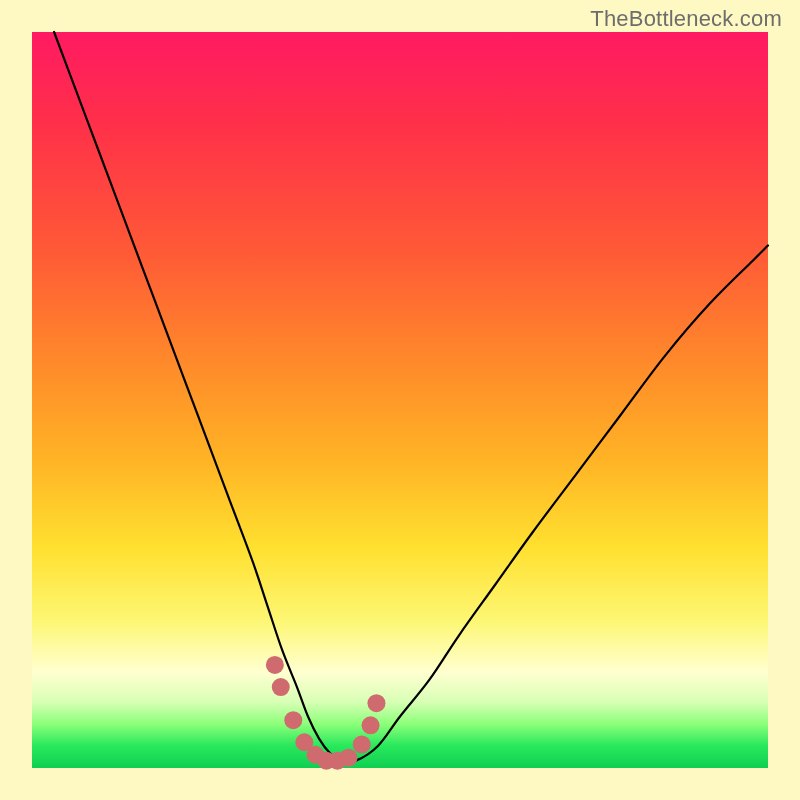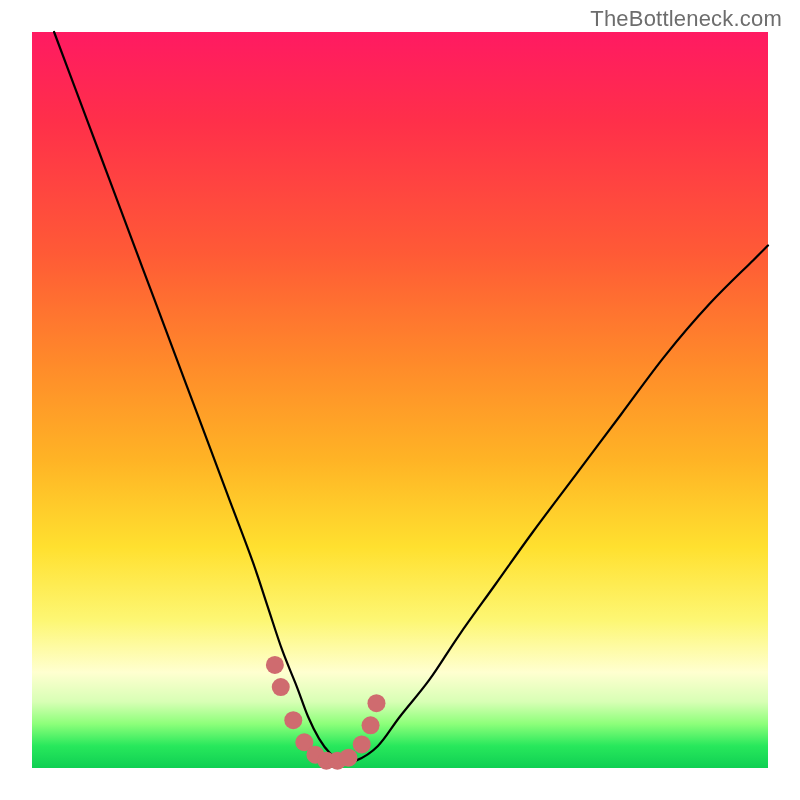--- a/index.html
+++ b/index.html
@@ -10,21 +10,21 @@
     background: #000;
     font-family: Arial, Helvetica, sans-serif;
     overflow: hidden;
   }
   .frame {
     position: absolute;
     top: 0;
     left: 0;
     width: 800px;
     height: 800px;
-    background: #ffffff;
+    background: #fef9c3;
   }
   .plot {
     position: absolute;
     top: 32px;
     left: 32px;
     width: 736px;
     height: 736px;
     
     background: linear-gradient(
       to bottom,

